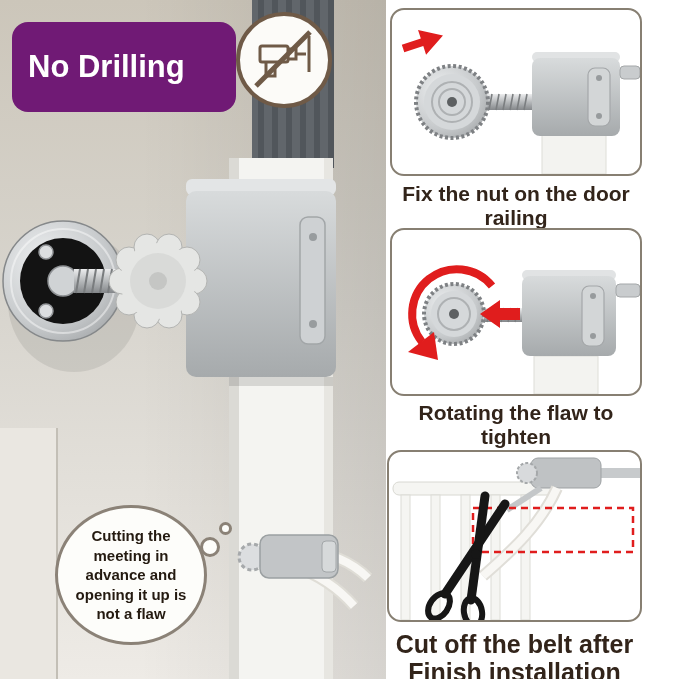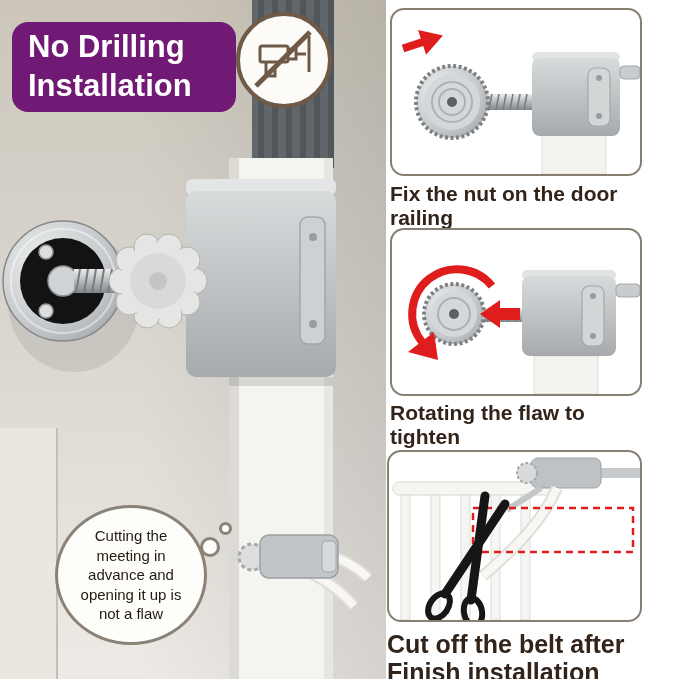--- a/index.html
+++ b/index.html
@@ -12,29 +12,29 @@
          padding-left:16px;box-sizing:border-box;z-index:3;font-weight:bold;
          font-size:31px;line-height:1.25;}
   #nodrill{left:236px;top:12px;width:96px;height:96px;border-radius:50%;background:#fcfbf8;
            border:4px solid #6f5a47;box-sizing:border-box;z-index:3;
            display:flex;align-items:center;justify-content:center;}
   .panel{position:absolute;background:#fff;border:2px solid #877f72;border-radius:14px;
          z-index:2;box-sizing:border-box;overflow:hidden;}
   #panel1{left:390px;top:8px;width:252px;height:168px;}
   #panel2{left:390px;top:228px;width:252px;height:168px;}
   #panel3{left:387px;top:450px;width:255px;height:172px;}
-  .caption{position:absolute;z-index:2;text-align:left;font-weight:bold;color:#32241a;
+  .caption{position:absolute;z-index:2;text-align:center;font-weight:bold;color:#32241a;
            font-size:21px;line-height:1.12;}
   #caption1{left:390px;top:182px;width:252px;}
   #caption2{left:390px;top:401px;width:252px;}
   #caption3{left:387px;top:630px;width:255px;font-size:25px;}
   #bubble{left:55px;top:505px;width:152px;height:140px;background:#fdfdfa;
           border:3px solid #8b8277;border-radius:50%;z-index:4;display:flex;
           align-items:center;justify-content:center;box-sizing:border-box;}
-  #bubble .txt{width:118px;text-align:center;font-weight:normal;font-size:15px;
+  #bubble .txt{width:118px;text-align:center;font-weight:bold;font-size:15px;
                line-height:1.3;color:#241a10;}
   .tail{position:absolute;background:#fdfdfa;border:3px solid #8b8277;border-radius:50%;
         z-index:4;box-sizing:border-box;}
   #tail1{left:200px;top:537px;width:20px;height:20px;}
   #tail2{left:219px;top:522px;width:13px;height:13px;}
 </style>
 </head>
 <body>
 
 <svg width="0" height="0" style="position:absolute">
@@ -128,21 +128,20 @@
     <path d="M294 566 C 322 576 340 590 354 606" stroke="#dfddd6" stroke-width="12" fill="none"></path>
     <path d="M294 566 C 322 576 340 590 354 606" stroke="#f8f7f4" stroke-width="8" fill="none"></path>
     <circle cx="252" cy="557" r="13" fill="#dcdee0" stroke="#a6a9ab" stroke-width="3" stroke-dasharray="4 3"></circle>
     <rect x="260" y="535" width="78" height="43" rx="9" fill="#c2c5c7" stroke="#9ba0a2" stroke-width="1.5"></rect>
     <rect x="322" y="541" width="14" height="31" rx="4" fill="#d6d9da" stroke="#a2a6a8"></rect>
   </g>
 </svg>
 
 <div id="badge" class="abs">
   <span>No Drilling</span>
-  <span>Installation</span>
 </div>
 
 <div id="nodrill" class="abs">
   <svg width="76" height="76" viewBox="0 0 76 76">
     <g stroke="#6f5a47" stroke-width="3" fill="none">
       <rect x="14" y="24" width="28" height="16" rx="2"></rect>
       <path d="M42 27 h8 v10 h-8"></path>
       <path d="M50 32 h10"></path>
       <path d="M63 14 v36"></path>
       <path d="M20 40 v14 h9 v-8"></path>

